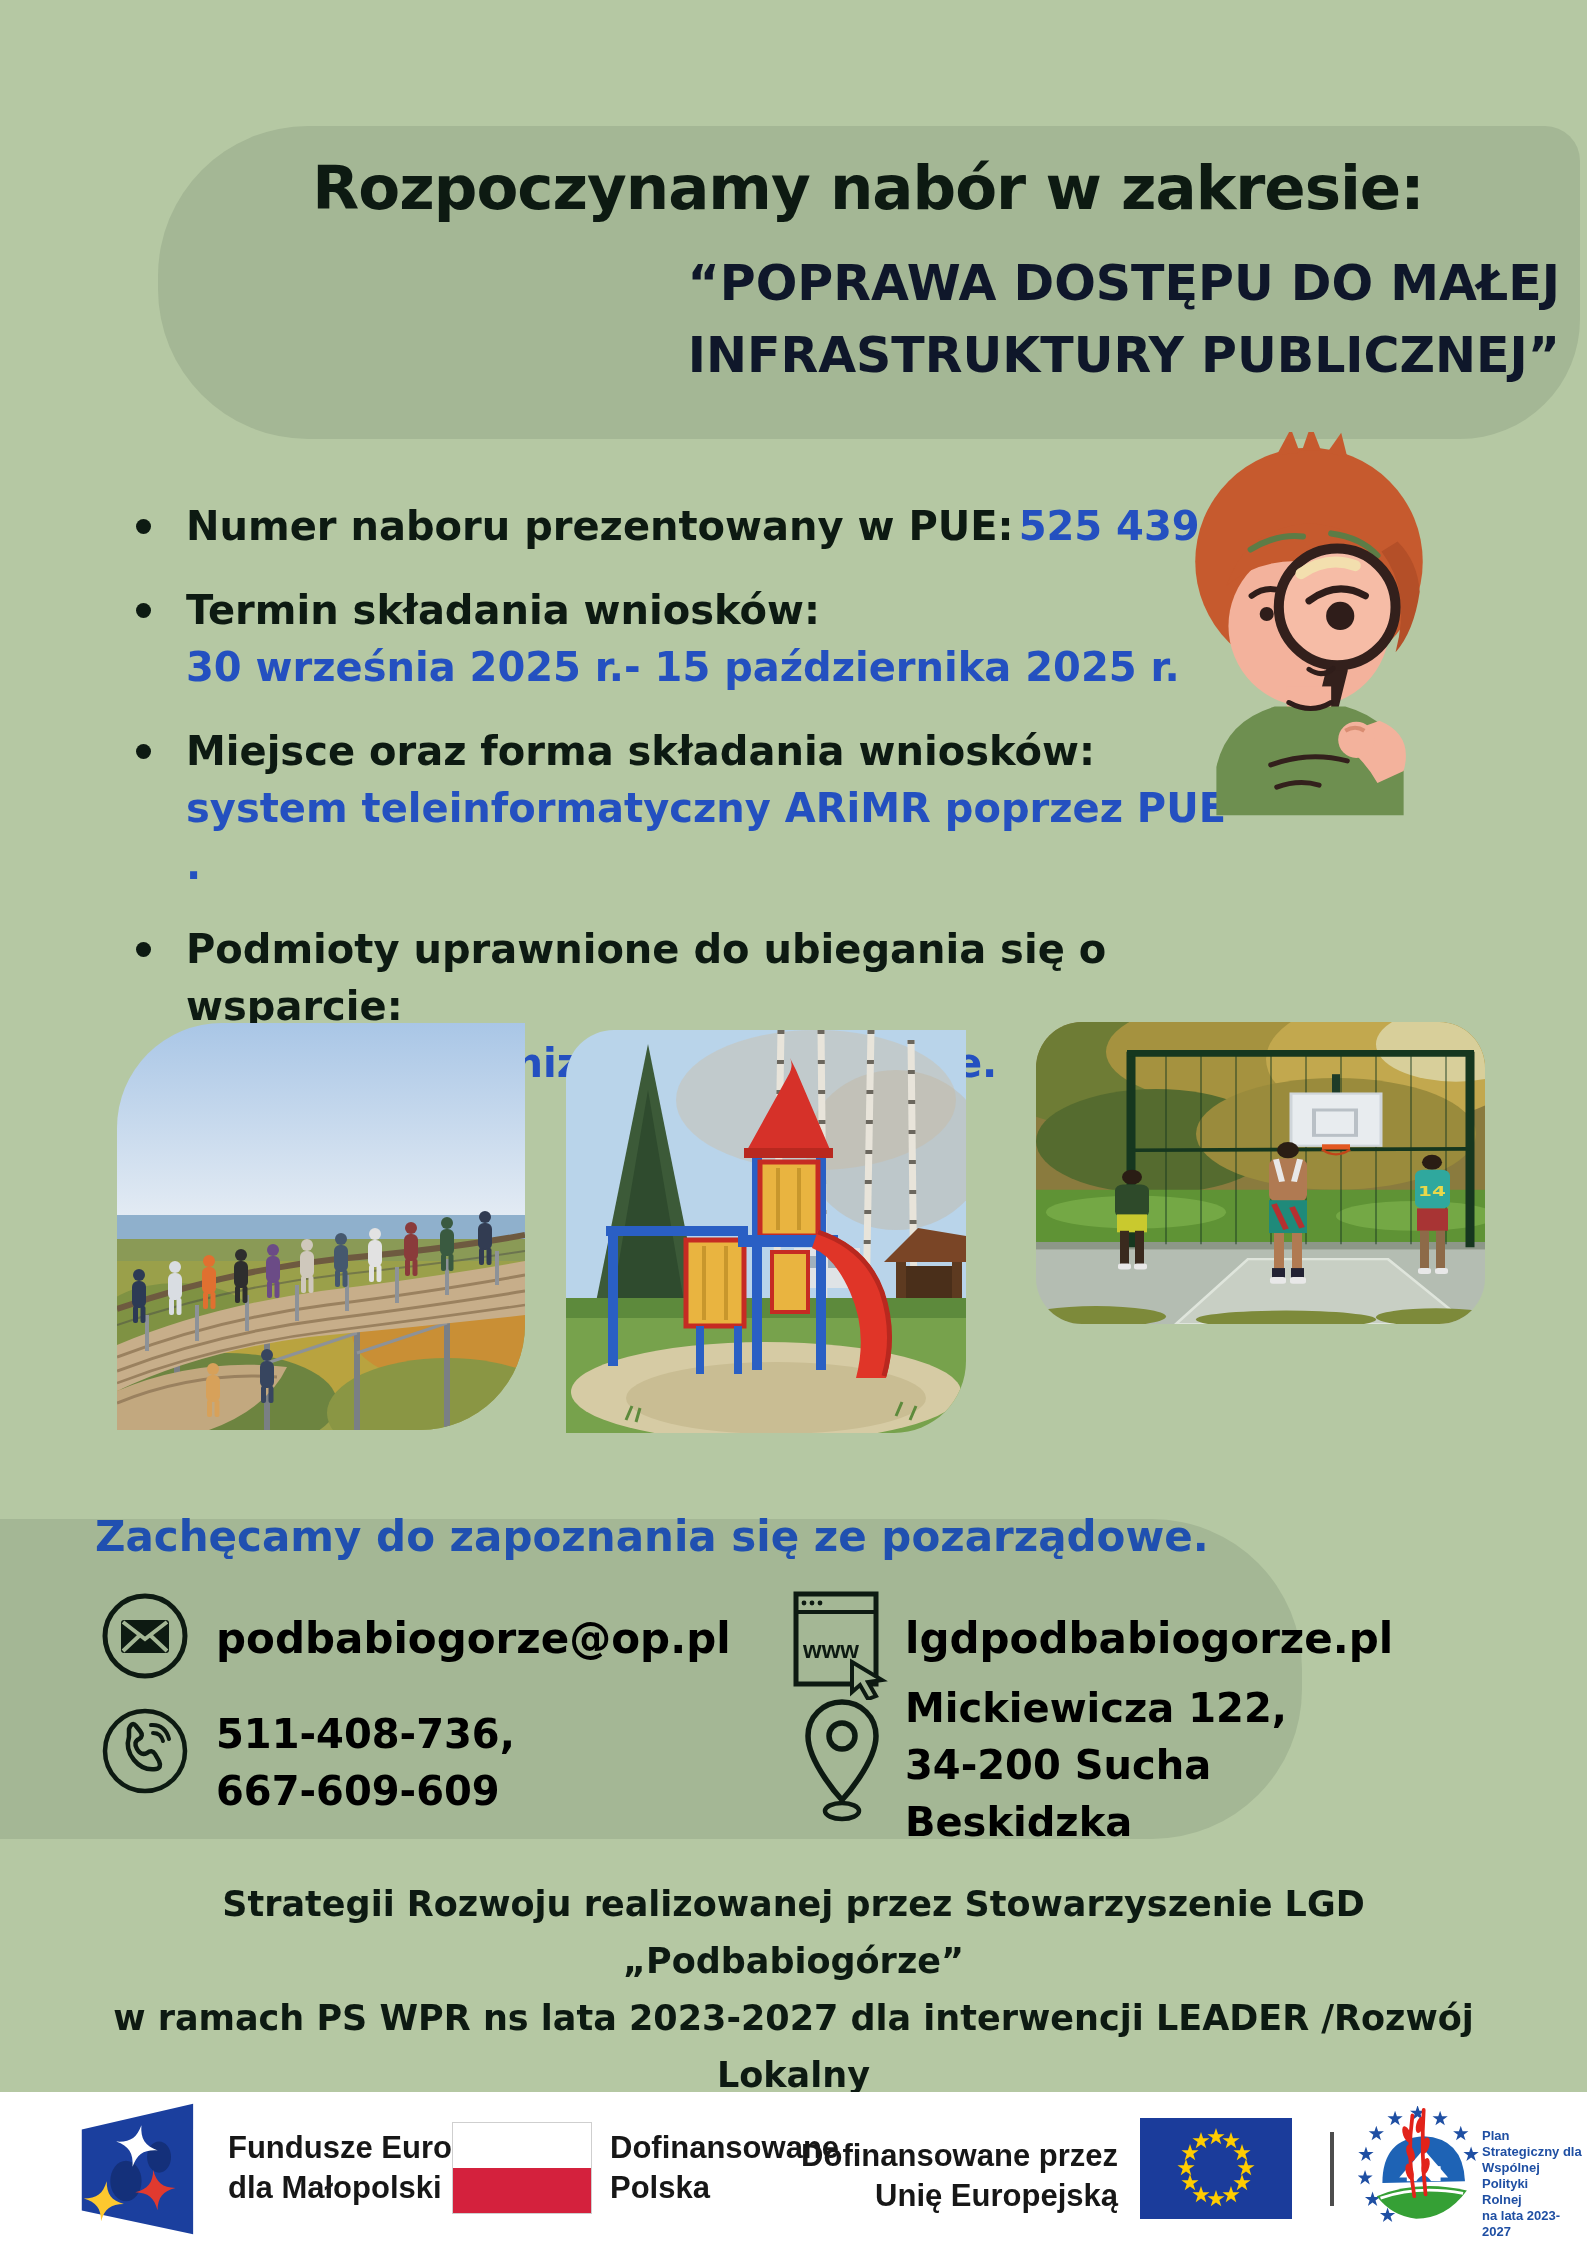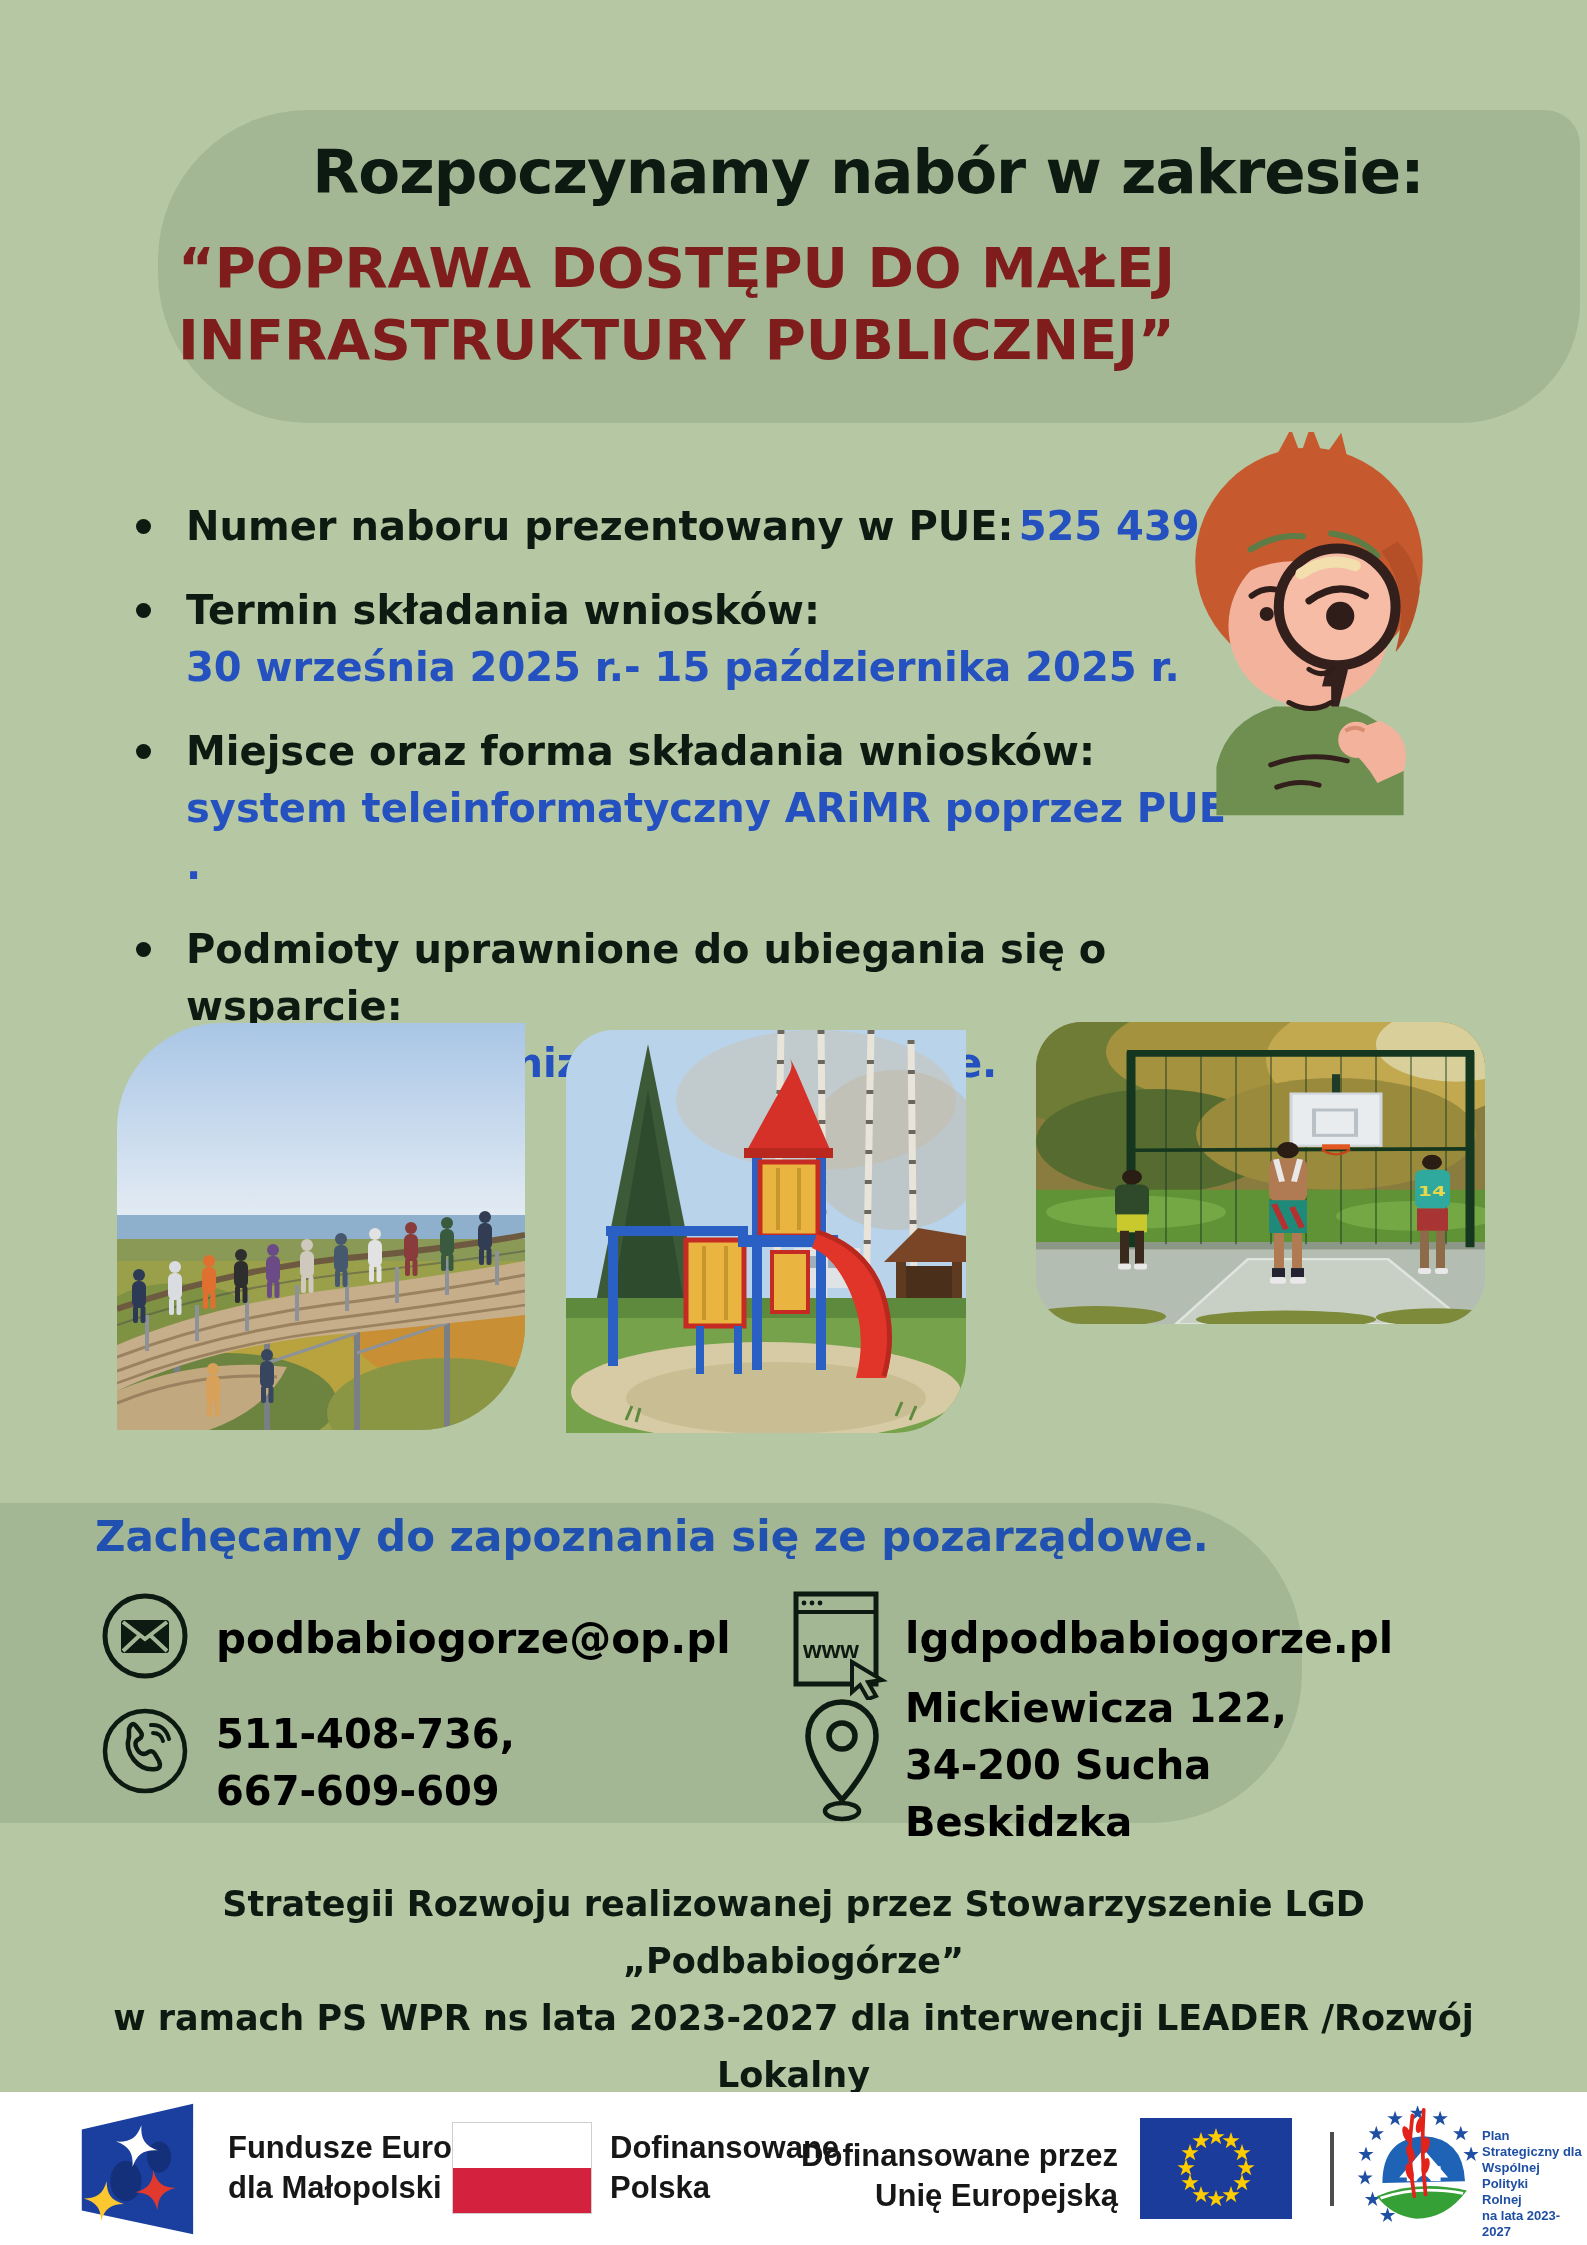--- a/index.html
+++ b/index.html
@@ -1,26 +1,26 @@
 <!DOCTYPE html>
 <html><head>
 <meta charset="utf-8">
 <style>
   html,body{margin:0;padding:0;background:#9aa98c;}
   .poster{
     position:relative;width:1587px;height:2245px;overflow:hidden;
     background:#b5c8a3;color:#0d1a12;
     font-family:"DejaVu Sans","Liberation Sans",sans-serif;
   }
-  .panel{position:absolute;background:#a4b795;}
+  .panel{position:absolute;background:#a4b795;margin-top:16px;}
   #header-panel{left:158px;top:110px;width:1422px;height:313px;border-radius:150px 35px 120px 150px;}
   .kicker{position:absolute;left:80px;top:26px;width:1260px;text-align:center;
     font-size:61px;font-weight:bold;letter-spacing:-1px;color:#0d1a12;}
-  .main-title{position:absolute;left:20px;top:122px;width:1382px;text-align:left;
-    font-size:56px;line-height:72px;font-weight:bold;color:#7f1d1d;}
+  .main-title{position:absolute;left:20px;top:122px;width:1382px;text-align:right;
+    font-size:49px;line-height:72px;font-weight:bold;color:#0f172a;}
   .bullets{position:absolute;left:128px;top:498px;width:1120px;list-style:none;margin:0;padding:0;}
   .bullet{position:relative;padding-left:58px;margin-bottom:27px;}
   .bullet::before{content:"";position:absolute;left:8px;top:21px;width:15px;height:15px;border-radius:50%;background:#0d1a12;}
   .b-label{font-size:40px;font-weight:bold;line-height:57px;color:#0d1a12;}
   .b-value{font-size:40px;font-weight:bold;line-height:57px;color:#2450c0;}
   .photo{position:absolute;overflow:hidden;}
   .photo svg{display:block;width:100%;height:100%;}
   #photo-1{left:117px;top:1023px;width:408px;height:407px;border-radius:105px 0 105px 0;}
   #photo-2{left:566px;top:1030px;width:400px;height:403px;border-radius:48px 0 72px 0;}
   #photo-3{left:1036px;top:1022px;width:449px;height:302px;border-radius:46px 46px 46px 46px;}

